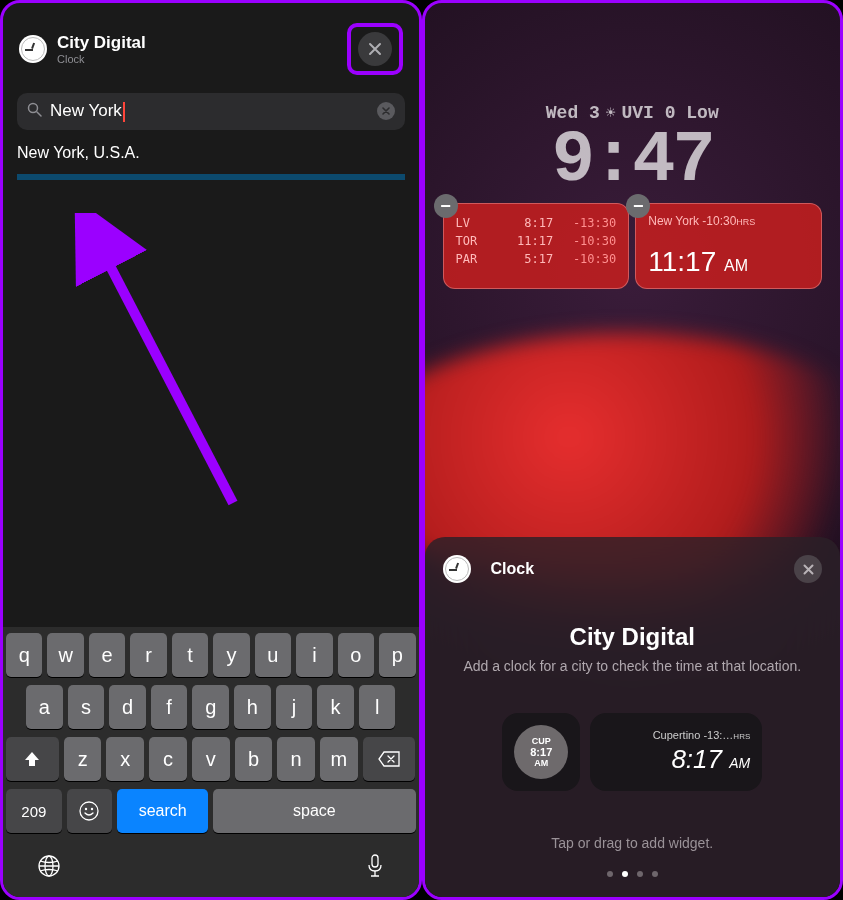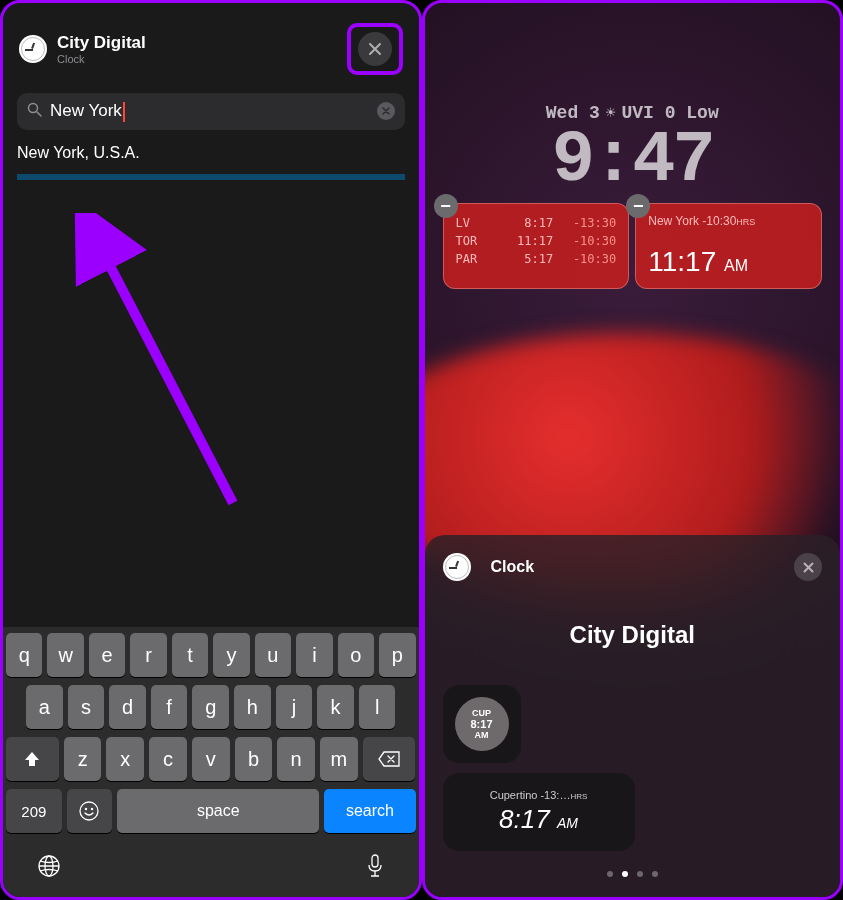--- a/index.html
+++ b/index.html
@@ -162,41 +162,41 @@
   background: #4a4248; color: #b9b3b7;
   display: flex; align-items: center; justify-content: center;
   font-size: 13px;
 }
 .sheet-h1 {
   color: #fff; font-size: 24px; font-weight: 700; text-align: center;
   margin-top: 40px;
 }
 .sheet-p { color: #b0a8ae; font-size: 14px; text-align: center; margin-top: 6px; line-height: 1.4; }
 .options-row {
-  display: flex; justify-content: center; gap: 10px; margin-top: 36px; flex-direction: column;
+  display: flex; justify-content: center; gap: 10px; margin-top: 36px;
 }
 .opt {
   background: #19161a; border-radius: 16px;
   display: flex; align-items: center; justify-content: center;
   color: #fff;
 }
 .opt-sm {
   width: 78px; height: 78px;
 }
 .opt-sm-inner {
   width: 54px; height: 54px; border-radius: 50%;
   background: #6e6a6c; color: #fff;
   display: flex; flex-direction: column; align-items: center; justify-content: center;
   font-size: 9px;
 }
 .opt-sm-inner .c1 { font-weight: 600; }
 .opt-sm-inner .c2 { font-size: 11px; font-weight: 600; }
 .opt-lg {
-  width: 192px; height: 78px;
-  flex-direction: column; align-items: center; padding: 12px 12px;
+  width: 172px; height: 78px;
+  flex-direction: column; align-items: flex-end; padding: 12px 12px;
 }
 .opt-lg .l1 { font-size: 11px; color: #ccc; }
 .opt-lg .l2 { font-size: 26px; font-weight: 400; margin-top: 3px; font-style: italic; }
 .opt-lg .ampm2 { font-size: 14px; }
 .opt-lg .hrs2 { font-size: 8px; }
 .hint { color: #9a9298; text-align: center; font-size: 14px; margin-top: 44px; }
 .dots { display: flex; justify-content: center; gap: 9px; margin-top: 20px; margin-bottom: 2px; }
 .dot { width: 6px; height: 6px; border-radius: 50%; background: #6e666c; }
 .dot.active { background: #fff; }
 </style>
@@ -294,22 +294,22 @@
     <div class="kb-row">
       <div class="key key-123">209</div>
       <div class="key key-emoji">
         <svg width="22" height="22" viewBox="0 0 22 22">
             <circle cx="11" cy="11" r="9" fill="none" stroke="#fff" stroke-width="1.3"></circle>
             <circle cx="8" cy="9" r="1.2" fill="#fff"></circle>
             <circle cx="14" cy="9" r="1.2" fill="#fff"></circle>
             <path d="M7 13 Q11 17 15 13" fill="none" stroke="#fff" stroke-width="1.3" stroke-linecap="round"></path>
           </svg>
       </div>
+      <div class="key key-search">search</div>
       <div class="key key-space">space</div>
-      <div class="key key-search">search</div>
     </div>
     <div class="kb-bottom">
       <span>
         <svg width="26" height="26" viewBox="0 0 26 26">
             <circle cx="13" cy="13" r="10" fill="none" stroke="#fff" stroke-width="1.3"></circle>
             <ellipse cx="13" cy="13" rx="4" ry="10" fill="none" stroke="#fff" stroke-width="1.3"></ellipse>
             <line x1="3" y1="13" x2="23" y2="13" stroke="#fff" stroke-width="1.3"></line>
             <path d="M4 8 Q13 11 22 8 M4 18 Q13 15 22 18" fill="none" stroke="#fff" stroke-width="1.3"></path>
           </svg>
       </span>
@@ -381,20 +381,21 @@
       </span>
       <span class="sheet-title">Clock</span>
       <span class="sheet-x">
         <svg width="11" height="11" viewBox="0 0 11 11">
             <path d="M1.5 1.5 L9.5 9.5 M9.5 1.5 L1.5 9.5" stroke="#b9b3b7" stroke-width="2" stroke-linecap="round"></path>
           </svg>
       </span>
     </div>
 
     <div class="sheet-h1">City Digital</div>
+    <div class="sheet-p">Add a clock for a city to check the time at that location.</div>
 
     <div class="options-row">
       <div class="opt opt-sm">
         <div class="opt-sm-inner">
           <span class="c1">CUP</span>
           <span class="c2">8:17</span>
           <span class="c1">AM</span>
         </div>
       </div>
       <div class="opt opt-lg">
@@ -402,20 +403,21 @@
           <span>Cupertino</span>
           <span>-13:…</span><span class="hrs2">HRS</span>
         </div>
         <div class="l2">
           <span>8:17</span>
           <span class="ampm2">AM</span>
         </div>
       </div>
     </div>
 
+    <div class="hint">Tap or drag to add widget.</div>
     <div class="dots">
       <span class="dot"></span>
         <span class="dot active"></span>
         <span class="dot"></span>
         <span class="dot"></span>
     </div>
   </div>
 
 </div>
 

